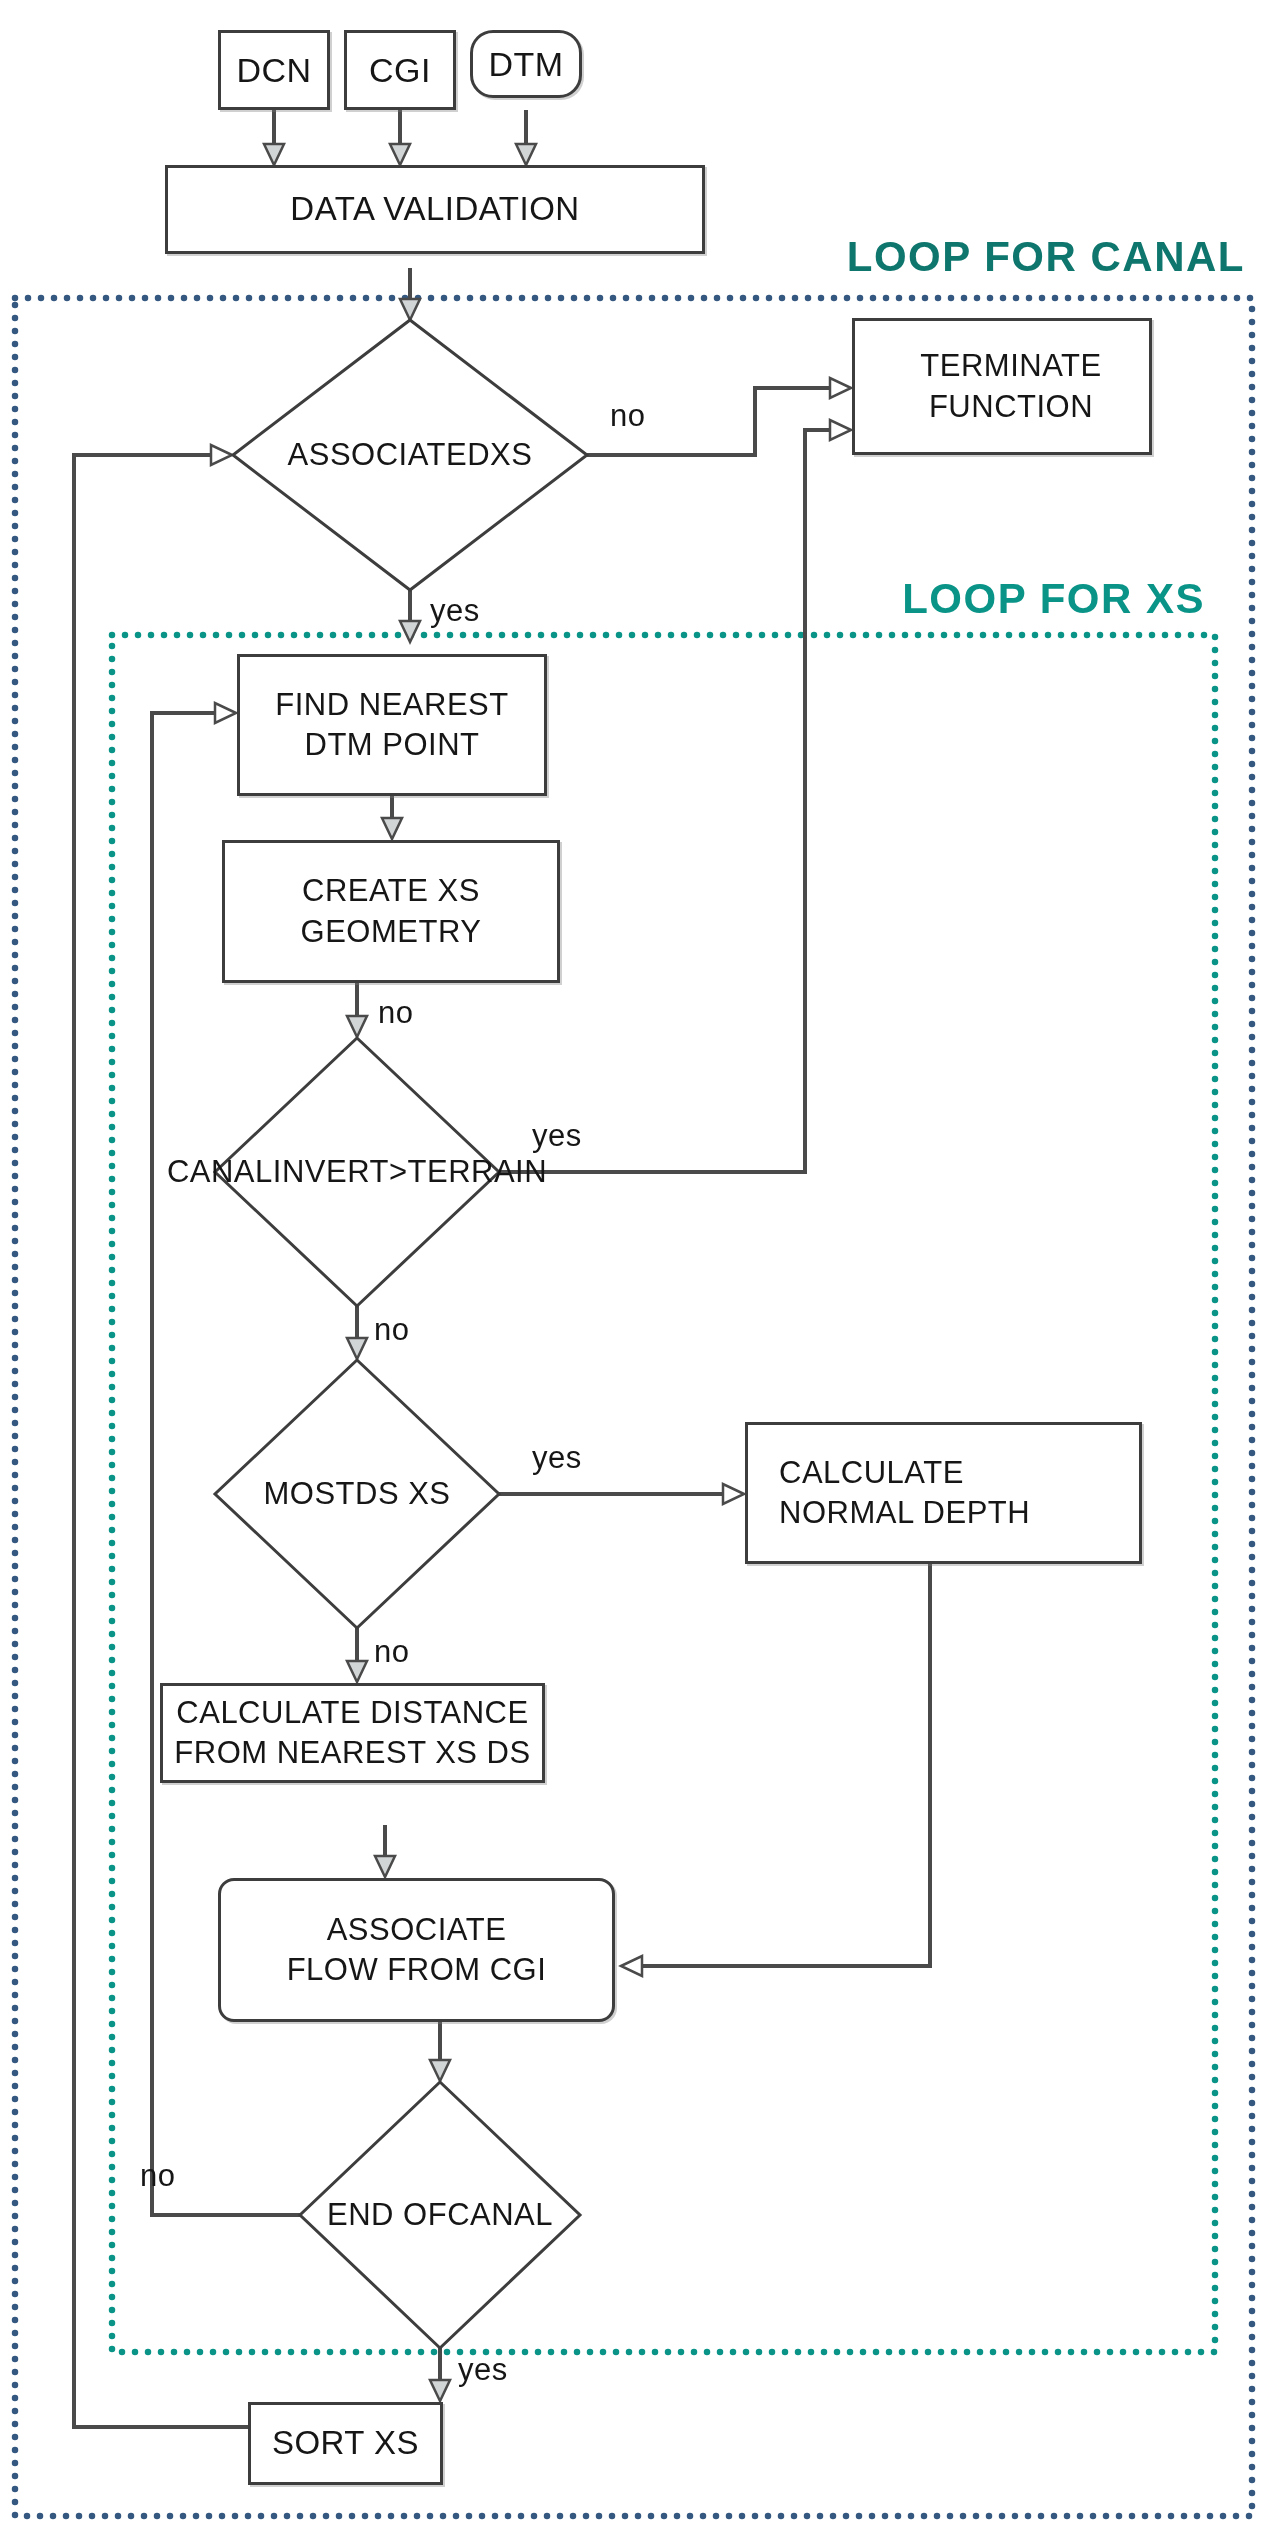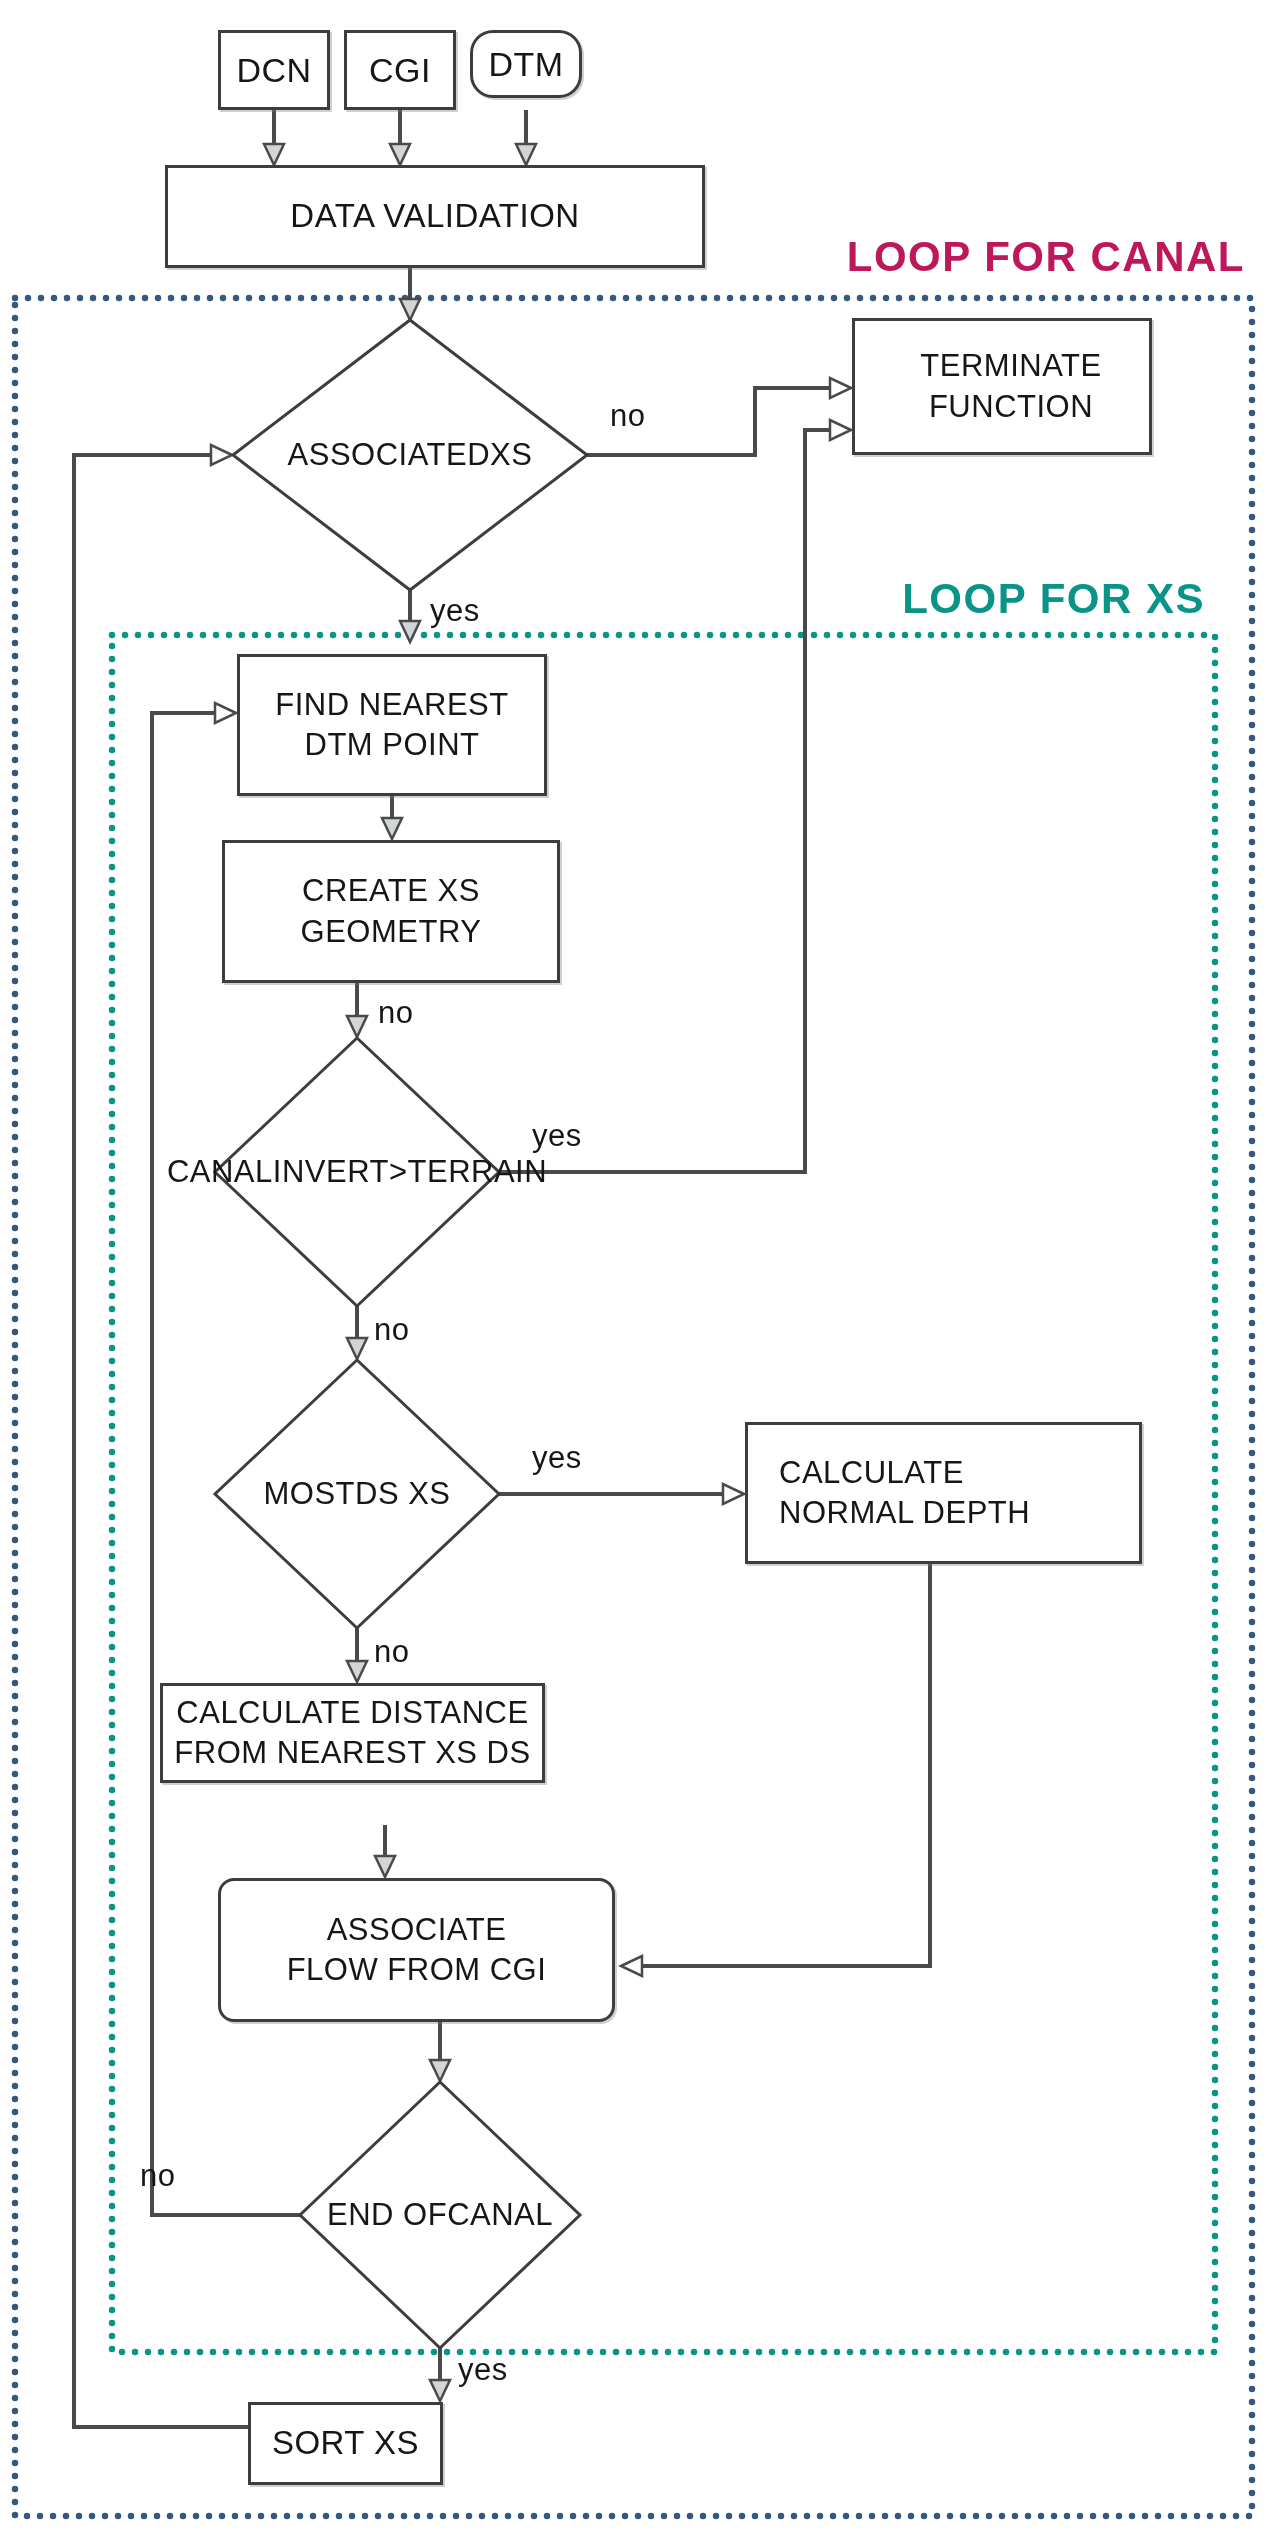--- a/index.html
+++ b/index.html
@@ -20,21 +20,21 @@
   .dlabel{
     position:absolute;display:flex;flex-direction:row;align-items:center;
     justify-content:center;text-align:center;font-size:31px;line-height:1.18;
     letter-spacing:.5px;pointer-events:none;
   }
   .elabel{position:absolute;font-size:31px;letter-spacing:.5px;}
   .looplabel{
     position:absolute;font-weight:bold;font-size:42px;letter-spacing:1.5px;
     text-align:right;line-height:1.1;
   }
-  .looplabel.canal{color:#be185d;}
+  .looplabel.canal{color:#0f766e;}
   .looplabel.xs{color:#0a9488;}
 </style>
 </head>
 <body>
 
 <div id="canvas">
 
   <svg id="wires" viewBox="0 0 1271 2548" xmlns="http://www.w3.org/2000/svg">
 
     <rect x="15" y="298" width="1237" height="2218" fill="none" stroke="#34587f" stroke-width="6.5" stroke-dasharray="0 13" stroke-linecap="round"></rect>
@@ -96,21 +96,21 @@
   <div class="node small" style="left:218px;top:30px;width:112px;height:80px;">
     <span>DCN</span>
   </div>
   <div class="node small" style="left:344px;top:30px;width:112px;height:80px;">
     <span>CGI</span>
   </div>
   <div class="node small" style="left:470px;top:30px;width:112px;height:68px;border-radius:23px;">
     <span>DTM</span>
   </div>
 
-  <div class="node" style="left:165px;top:165px;width:540px;height:103px;font-size:33px;">
+  <div class="node" style="left:165px;top:165px;width:540px;height:89px;font-size:33px;">
     <span>DATA VALIDATION</span>
   </div>
 
   <div class="node" style="left:852px;top:318px;width:300px;height:137px;align-items:center;padding-left:18px;">
     <span>TERMINATE</span>
     <span>FUNCTION</span>
   </div>
 
   <div class="node" style="left:237px;top:643px;width:310px;height:142px;margin-top:11px;">
     <span>FIND NEAREST</span>

